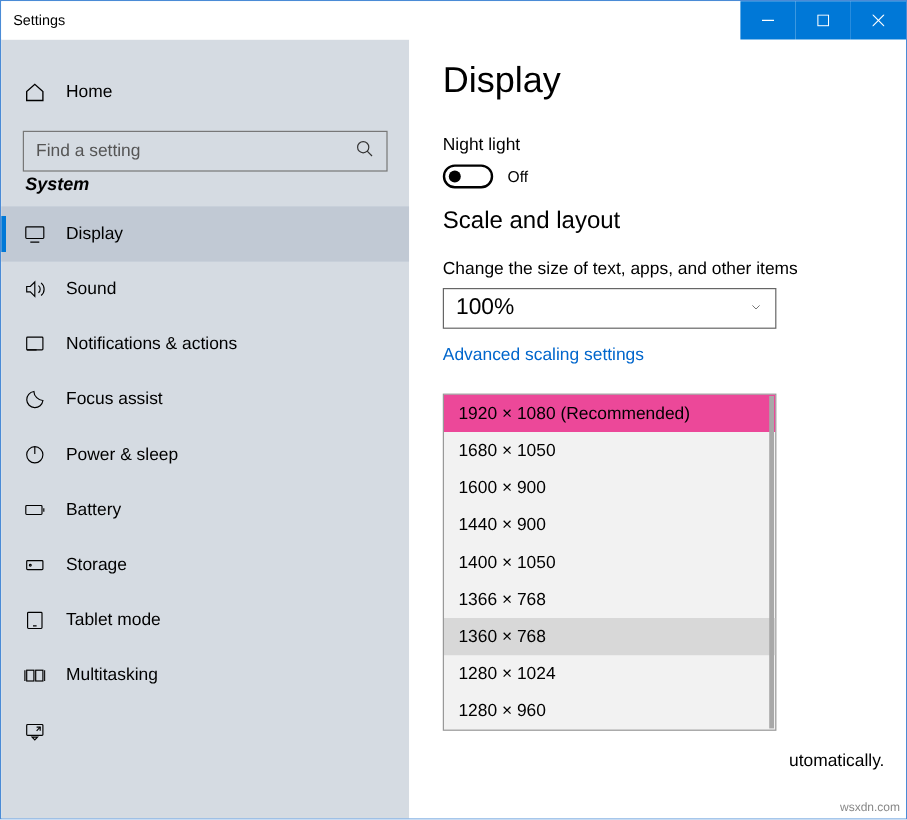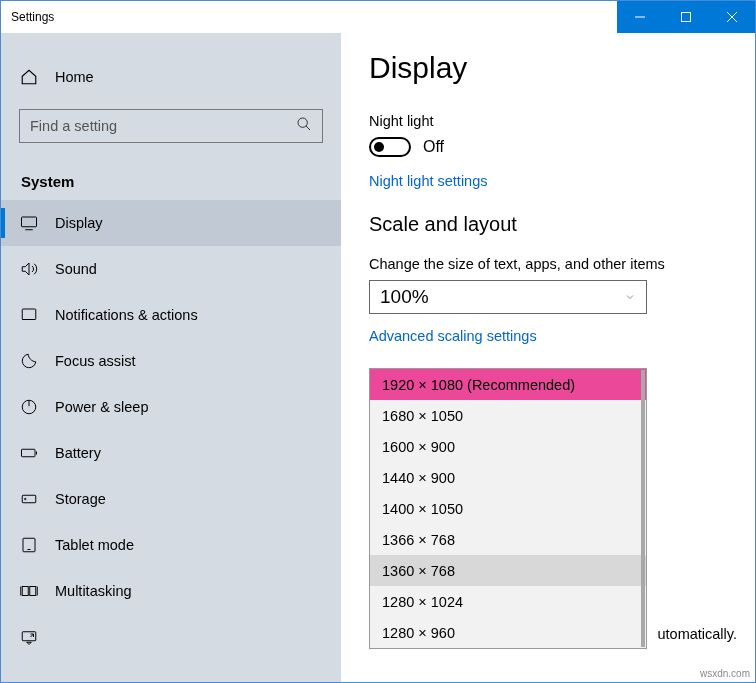--- a/index.html
+++ b/index.html
@@ -8,38 +8,38 @@
 .titlebar { height: 32px; display: flex; align-items: center; background: #fff; }
 .titlebar-title { font-size: 12px; padding-left: 10px; flex: 1; color: #000; }
 .titlebar-btns { display: flex; height: 100%; }
 .titlebar-btn { width: 46px; height: 32px; display: flex; align-items: center; justify-content: center; background: #0078d7; color: #fff; }
 .titlebar-btn svg { width: 10px; height: 10px; }
 .body { flex: 1; display: flex; overflow: hidden; }
 .sidebar { width: 340px; background: #d5dbe2; padding-top: 24px; position: relative; }
 .home-row { display: flex; align-items: center; height: 40px; padding-left: 18px; gap: 16px; margin-bottom: 12px; }
 .home-row .icon { width: 20px; display:flex; justify-content:center; }
 .home-row span.label { font-size: 14.5px; color: #000; }
-.search-wrap { margin: 0 18px 30px 18px; }
+.search-wrap { margin: 0 18px 2px 18px; }
 .search { height: 34px; border: 1px solid #777; background: #d5dbe2; display: flex; align-items: center; padding: 0 10px; }
 .search input { flex: 1; border: none; background: transparent; font-size: 14.5px; outline: none; color: #555; }
 .search input::placeholder { color: #555; }
 .search .sicon { color: #333; }
-.section-title { font-size: 15px; font-weight: 600; padding-left: 20px; margin-bottom: 10px; }
+.section-title { font-size: 15px; font-weight: 600; padding-left: 20px; margin-bottom: 10px; font-style: italic; }
 .nav { display: flex; flex-direction: column; }
 .nav-item { display: flex; align-items: center; height: 46px; padding-left: 18px; gap: 16px; font-size: 14.5px; color: #000; cursor: pointer; position: relative; }
 .nav-item .icon { width: 20px; display: flex; justify-content: center; color: #000; }
 .nav-item.selected { background: #c1c9d4; }
 .nav-item.selected::before { content: ""; position: absolute; left: 0; top: 8px; bottom: 8px; width: 4px; background: #0078d7; }
 .content { flex: 1; background: #fff; padding: 18px 0 0 28px; overflow: hidden; position: relative; }
 h1 { font-size: 30px; font-weight: 400; margin-bottom: 28px; }
 .field-label { font-size: 14.5px; margin-bottom: 8px; }
 .toggle-row { display: flex; align-items: center; gap: 12px; margin-bottom: 16px; }
 .toggle { width: 42px; height: 20px; border: 2px solid #000; border-radius: 20px; position: relative; }
 .toggle::after { content: ""; position: absolute; width: 10px; height: 10px; background: #000; border-radius: 50%; top: 3px; left: 3px; }
-.toggle-label { font-size: 16px; text-align: right; }
+.toggle-label { font-size: 13px; text-align: right; }
 .link { color: #0066cc; font-size: 14.5px; margin-bottom: 24px; display: block; cursor: pointer; }
 h2 { font-size: 20px; font-weight: 400; margin-bottom: 20px; }
 .dropdown { width: 278px; height: 34px; border: 1px solid #666; display: flex; align-items: center; padding: 0 10px; justify-content: space-between; font-size: 19px; margin-bottom: 14px; }
 .dropdown .chev { color: #666; }
 .resolution-list { position: relative; width: 278px; border: 1px solid #999; background: #f2f2f2; font-size: 14.5px; }
 .res-scroll { position: absolute; right: 1px; top: 1px; bottom: 1px; width: 4px; background: #a8a8a8; }
 .res-item { height: 31px; display: flex; align-items: center; padding-left: 12px; cursor: pointer; }
 .res-item.recommended { background: #ec4899; }
 .res-item.hovered { background: #d8d8d8; }
 .bottom-text { position: absolute; right: 18px; bottom: 40px; font-size: 14.5px; }
@@ -186,21 +186,20 @@
           </div>
         </div>
     </div>
     <div class="content">
       <h1>Display</h1>
       <div class="field-label">Night light</div>
       <div class="toggle-row">
         <div class="toggle"></div>
         <div class="toggle-label">Off</div>
       </div>
-      <a class="link">Night light settings</a>
       <h2>Scale and layout</h2>
       <div class="field-label">Change the size of text, apps, and other items</div>
       <div class="dropdown">
         <span>100%</span>
         <span class="chev"><svg width="12" height="12" viewBox="0 0 24 24" fill="none" stroke="#666" stroke-width="1.5">
               <polyline points="6 9 12 15 18 9"></polyline>
             </svg></span>
       </div>
       <a class="link">Advanced scaling settings</a>
       <div class="resolution-list" id="reslist">

